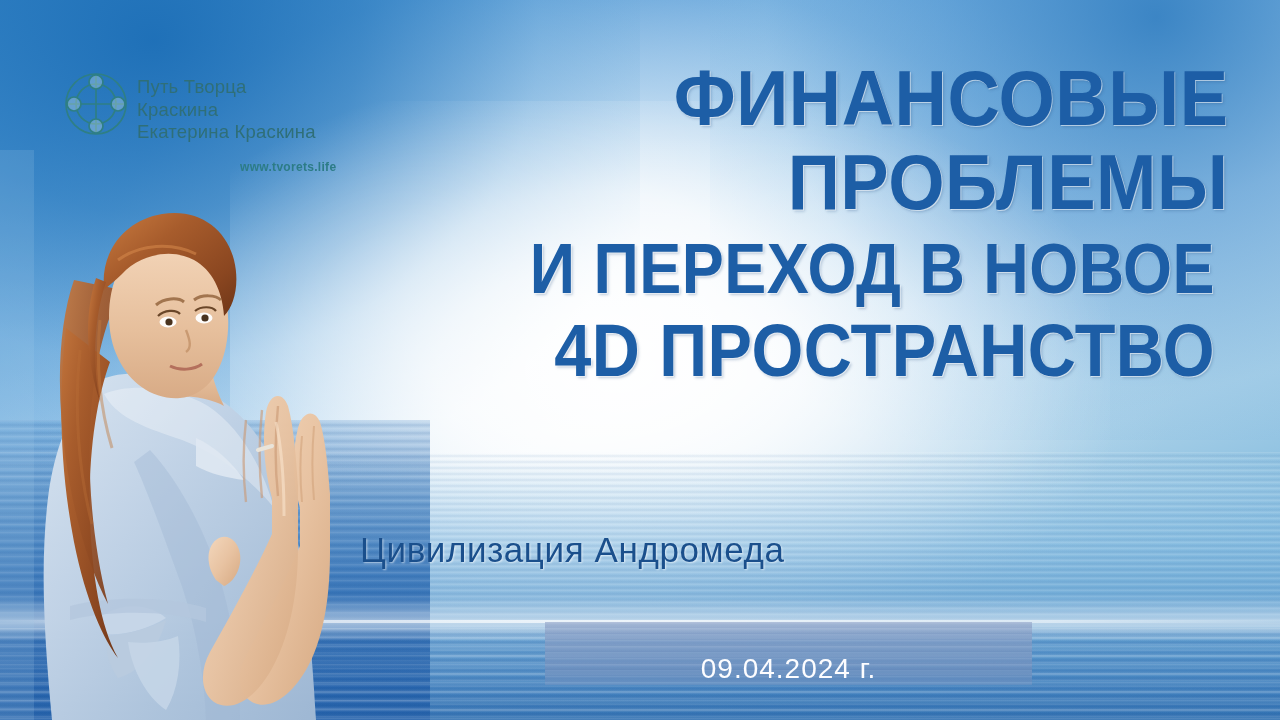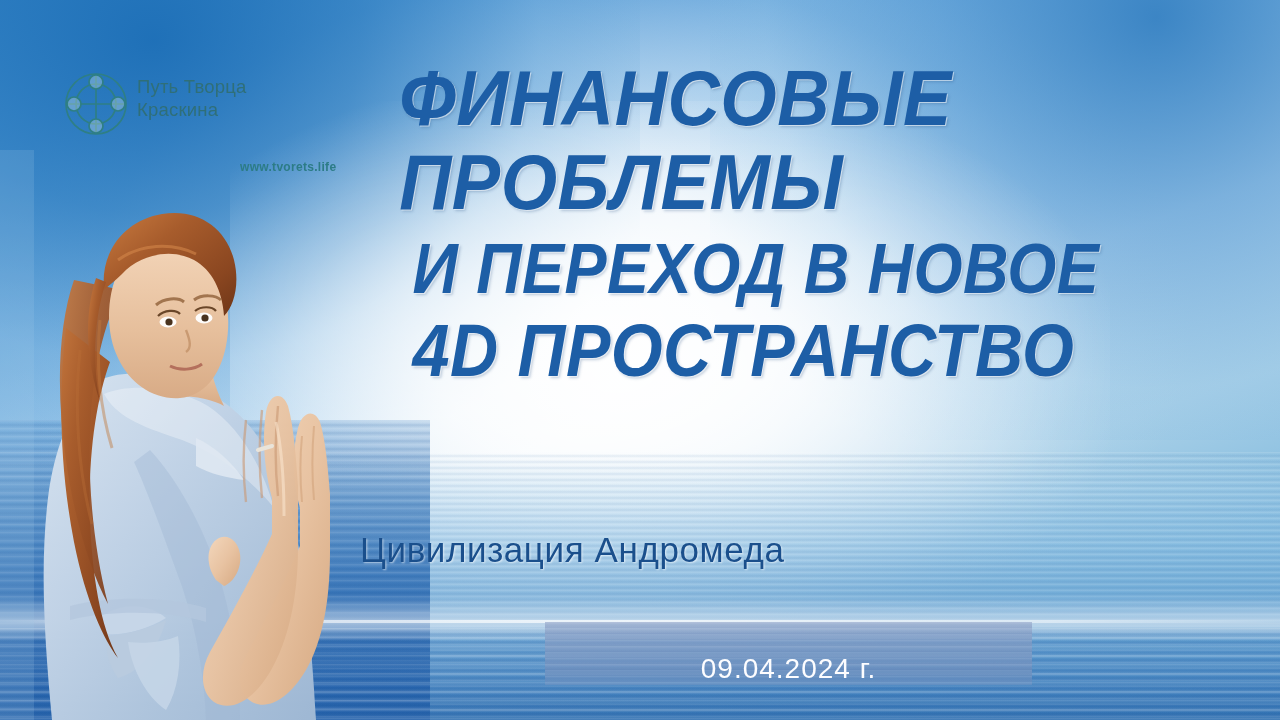--- a/index.html
+++ b/index.html
@@ -163,24 +163,23 @@
     font-weight: 700;
     letter-spacing: .3px;
   }
 
   
   .person { position: absolute; left: 0; top: 150px; width: 420px; height: 570px; }
 
   
   .title-wrap {
     position: absolute;
-    left: 368px; right: 20px;
+    left: 360px; right: 20px;
     top: 60px;
-    text-align: left;
-    font-style: italic;
+    text-align: right;
   }
   .title-line {
     color: #1d5ea6;
     font-family: "Liberation Sans Narrow", "Liberation Sans", "DejaVu Sans", sans-serif;
     font-weight: 700;
     line-height: 0.98;
     letter-spacing: 0.5px;
     text-shadow:
        1px 1px 0 rgba(255,255,255,0.55),
        2px 2px 3px rgba(40,80,130,0.28);
@@ -372,20 +371,21 @@
         <circle cx="34" cy="12" r="7" fill="#cfe6ee" fill-opacity=".35"></circle>
         <circle cx="34" cy="56" r="7" fill="#cfe6ee" fill-opacity=".35"></circle>
         <circle cx="12" cy="34" r="7" fill="#cfe6ee" fill-opacity=".35"></circle>
         <circle cx="56" cy="34" r="7" fill="#cfe6ee" fill-opacity=".35"></circle>
       </g>
     </svg>
 
     <div class="brand-lines">
       <div>Путь Творца</div>
       <div>Краскина</div>
+      <div>Екатерина Краскина</div>
     </div>
 
     <div class="site-url">www.tvorets.life</div>
   </div>
 
   <div class="title-wrap">
     <div class="title-line tl-1">ФИНАНСОВЫЕ</div>
     <div class="title-line tl-2">ПРОБЛЕМЫ</div>
     <div class="title-line tl-3">И ПЕРЕХОД В НОВОЕ</div>
     <div class="title-line tl-4">4D ПРОСТРАНСТВО</div>

